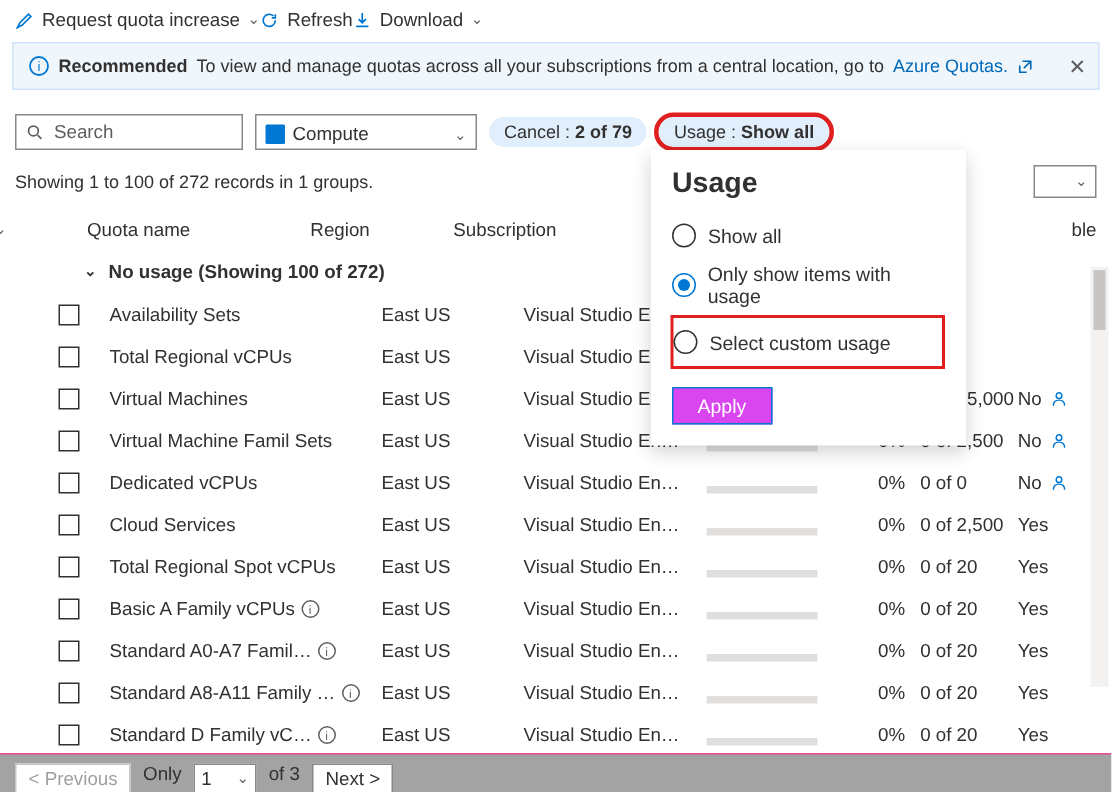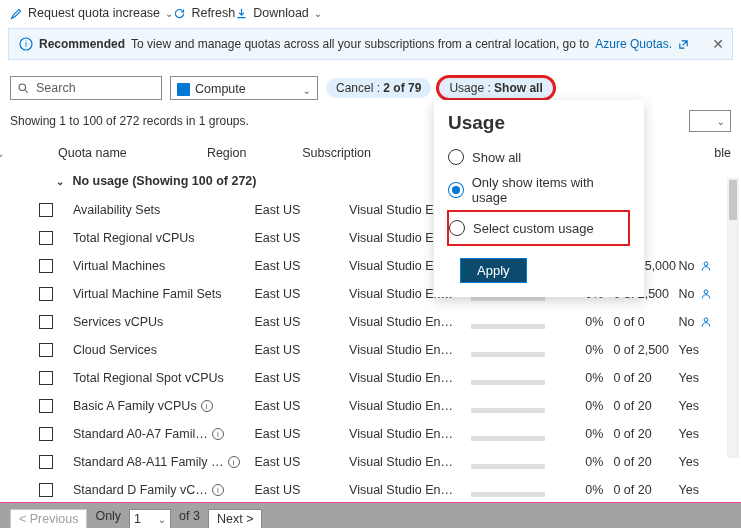--- a/index.html
+++ b/index.html
@@ -43,21 +43,21 @@
 .person-ico { width: 12px; height: 12px; }
 .popover { position: absolute; top: 100px; left: 434px; width: 210px; background: #fff; box-shadow: 0 4px 12px rgba(0,0,0,0.18); padding: 12px 14px 14px; z-index: 10; }
 .popover h3 { font-size: 19px; font-weight: 600; margin-bottom: 10px; }
 .radio-row { display: flex; align-items: center; gap: 8px; padding: 5px 0; font-size: 13px; cursor: pointer; }
 .radio { width: 16px; height: 16px; border: 1px solid #323130; border-radius: 50%; display: flex; align-items: center; justify-content: center; }
 .radio.sel { border-color: #0078d4; }
 .radio.sel::after { content: ""; width: 8px; height: 8px; background: #0078d4; border-radius: 50%; }
 .custom-hl { border: 2.5px solid #e02020; padding: 3px 5px 3px 0; margin-left: -1px; }
 .pop-buttons { display: flex; gap: 8px; margin-top: 12px; }
 .btn { padding: 4px 16px; font-size: 13px; cursor: pointer; border: 1px solid #8a8886; background: #fff; }
-.btn.primary { background: #0c4a6e; color: #fff; border-color: #0078d4; margin-left: 12px; }
+.btn.primary { background: #d946ef; color: #fff; border-color: #0078d4; }
 .pager { display: flex; align-items: flex-start; gap: 8px; padding: 6px 10px; background: #a3a3a3; font-size: 12.5px; border-top: 1px solid #ec4899; }
 .pg-btn { border: 1px solid #8a8886; padding: 2px 8px; background: #fff; cursor: pointer; }
 .pg-btn.disabled { color: #a19f9d; border-color: #c8c6c4; cursor: default; }
 .pg-input { width: 42px; border: 1px solid #8a8886; padding: 2px 4px; display: flex; justify-content: space-between; align-items: center; background: #fff; }
 .scrollbar { height: 14px; background: #f3f2f1; margin: 0 10px 4px; position: relative; border-radius: 7px; }
 .vscroll { position: absolute; right: 2px; top: 178px; width: 12px; height: 280px; background: #f3f2f1; }
 .vscroll .vthumb { width: 8px; height: 40px; background: #c8c6c4; margin: 2px auto 0; }
 </style>
 </head>
 <body>
@@ -201,21 +201,21 @@
       <div class="cell-pct">0%</div>
       <div class="cell-val">0 of 2,500</div>
       <div class="cell-adj">No<svg class="person-ico" viewBox="0 0 16 16" fill="none" stroke="#0078d4" stroke-width="1.3">
           <circle cx="8" cy="5" r="2.5"></circle>
           <path d="M3 14c0-3 2-5 5-5s5 2 5 5"></path>
         </svg></div>
     </div>
     <div class="row">
       <div class="cb"></div>
       <div class="cell-quota">
-        <span>Services vCPUs</span>
+        <span>Dedicated vCPUs</span>
       </div>
       <div class="cell-region">East US</div>
       <div class="cell-sub">Visual Studio En…</div>
       <div class="cell-bar">
         <div class="bar"></div>
       </div>
       <div class="cell-pct">0%</div>
       <div class="cell-val">0 of 0</div>
       <div class="cell-adj">No<svg class="person-ico" viewBox="0 0 16 16" fill="none" stroke="#0078d4" stroke-width="1.3">
           <circle cx="8" cy="5" r="2.5"></circle>

